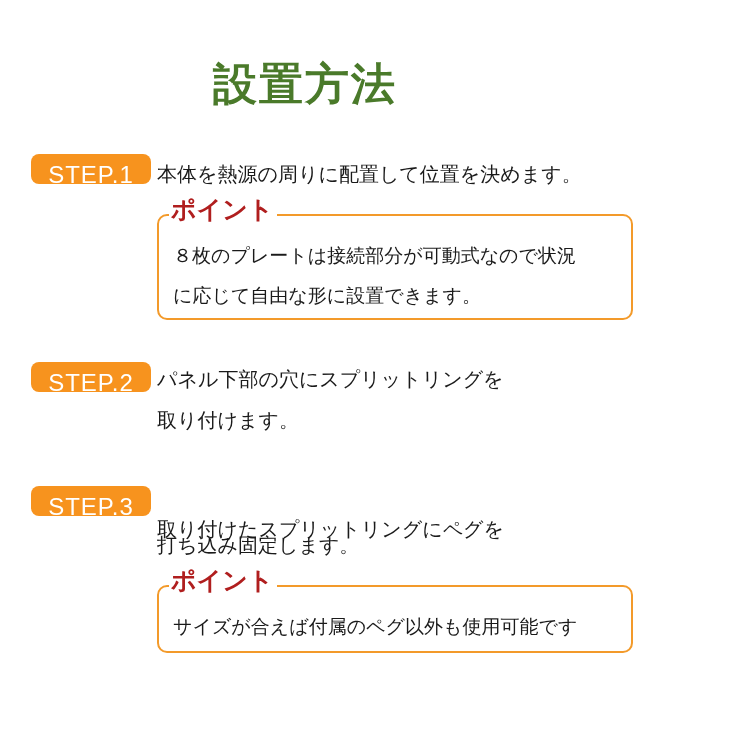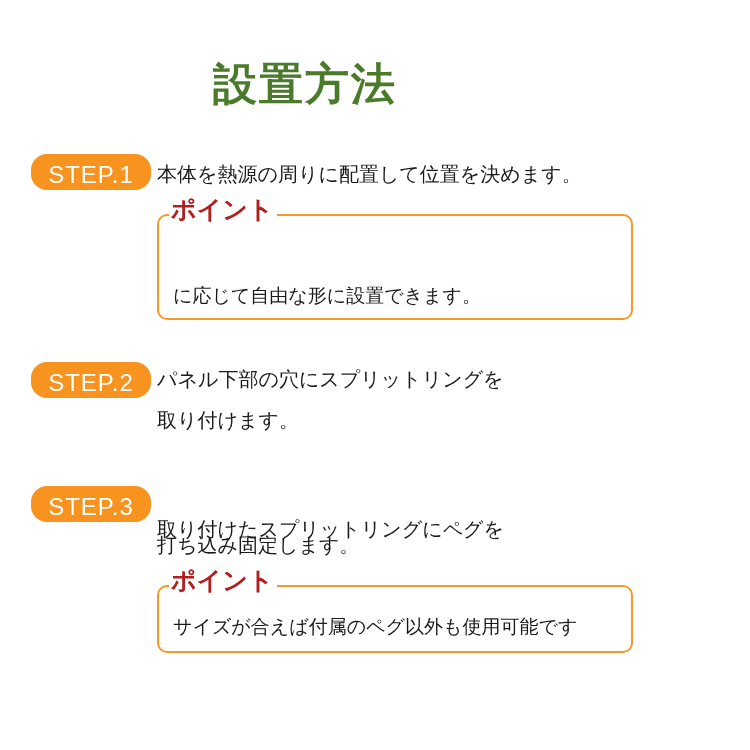--- a/index.html
+++ b/index.html
@@ -23,23 +23,23 @@
       text-align: center;
       font-size: 44px;
       font-weight: bold;
       color: #4a7a2a;
       letter-spacing: 2px;
     }
     .step-badge {
       position: absolute;
       left: 31px;
       width: 120px;
-      height: 36px;
+      height: 30px;
       background: #f7931e;
-      border-radius: 16px;
+      border-radius: 8px;
       color: #ffffff;
       font-family: "Liberation Sans", sans-serif;
       font-size: 24px;
       line-height: 42px;
       text-align: center;
       letter-spacing: 1px;
     }
     .step-text {
       position: absolute;
       left: 157px;
@@ -80,20 +80,21 @@
 </head>
 <body>
 
 <div class="title">設置方法</div>
 
 <div class="step-badge" style="top:154px;">STEP.1</div>
 <div class="step-text" style="top:152px;">本体を熱源の周りに配置して位置を決めます。</div>
 
 <div class="point-box" style="top:214px; height:106px;">
   <div class="point-label">ポイント</div>
+  <div class="point-body" style="top:20px;">８枚のプレートは接続部分が可動式なので状況</div>
   <div class="point-body" style="top:60px;">に応じて自由な形に設置できます。</div>
 </div>
 
 <div class="step-badge" style="top:362px;">STEP.2</div>
 <div class="step-text" style="top:357px;">パネル下部の穴にスプリットリングを</div>
 <div class="step-text" style="top:398px;">取り付けます。</div>
 
 <div class="step-badge" style="top:486px;">STEP.3</div>
 <div class="step-text" style="top:481px;margin-top:26px;">取り付けたスプリットリングにペグを</div>
 <div class="step-text" style="top:523px;">打ち込み固定します。</div>

